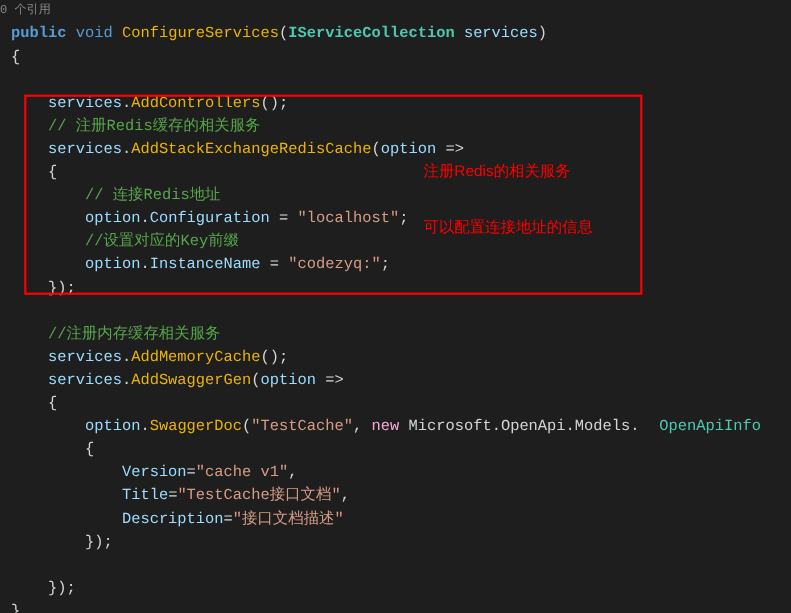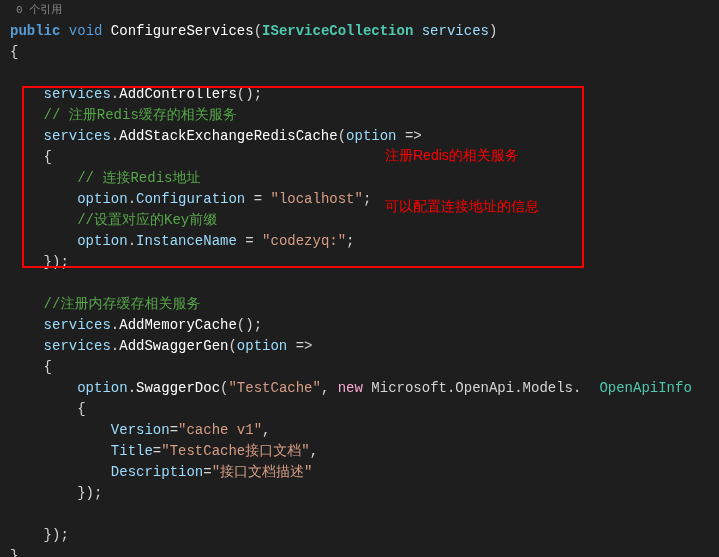--- a/index.html
+++ b/index.html
@@ -10,21 +10,21 @@
       line-height: 21px;
       color: #d4d4d4;
       position: relative;
       width: 719px;
       height: 557px;
       overflow: hidden;
     }
     .code { padding: 0 10px; white-space: pre; }
     .kw-blue { color: #569cd6; font-weight: bold; }
     .kw-void { color: #569cd6; margin-top: 20px; }
-    .method { color: #ffffff; }
+    .method { color: #eab308; }
     .type { color: #4ec9b0; font-weight: bold; }
     .var { color: #9cdcfe; }
     .paren { color: #d4d4d4; }
     .string { color: #d69d85; }
     .comment { color: #57a64a; }
     .op { color: #d4d4d4; }
     .new { color: #f9a8d4; font-family: Liberation Mono, monospace; }
     .cls { color: #4ec9b0; margin-left: 18px; }
     .plain { color: #d4d4d4; }
     .highlight-box {
@@ -37,21 +37,21 @@
       pointer-events: none;
     }
     .annot {
       position: absolute;
       color: #ff0000;
       font-family: 'Microsoft YaHei', sans-serif;
       font-size: 14px;
     }
     .annot1 { top: 145px; left: 385px; }
     .annot2 { top: 196px; left: 385px; }
-    .dim { color: #888; font-size: 11px; padding-left: 0; margin-left: 16px; }
+    .dim { color: #888; font-size: 11px; padding-left: 0; }
   </style>
 </head>
 <body>
 
 <div class="dim">0  个引用</div>
 <div class="code"><span class="kw-blue">public</span> <span class="kw-void">void</span> <span class="method">ConfigureServices</span><span class="paren">(</span><span class="type">IServiceCollection</span> <span class="var">services</span><span class="paren">)</span>
 <span class="paren">{</span>
 
     <span class="var">services</span><span class="plain">.</span><span class="method">AddControllers</span><span class="paren">();</span>
     <span class="comment">// 注册Redis缓存的相关服务</span>

